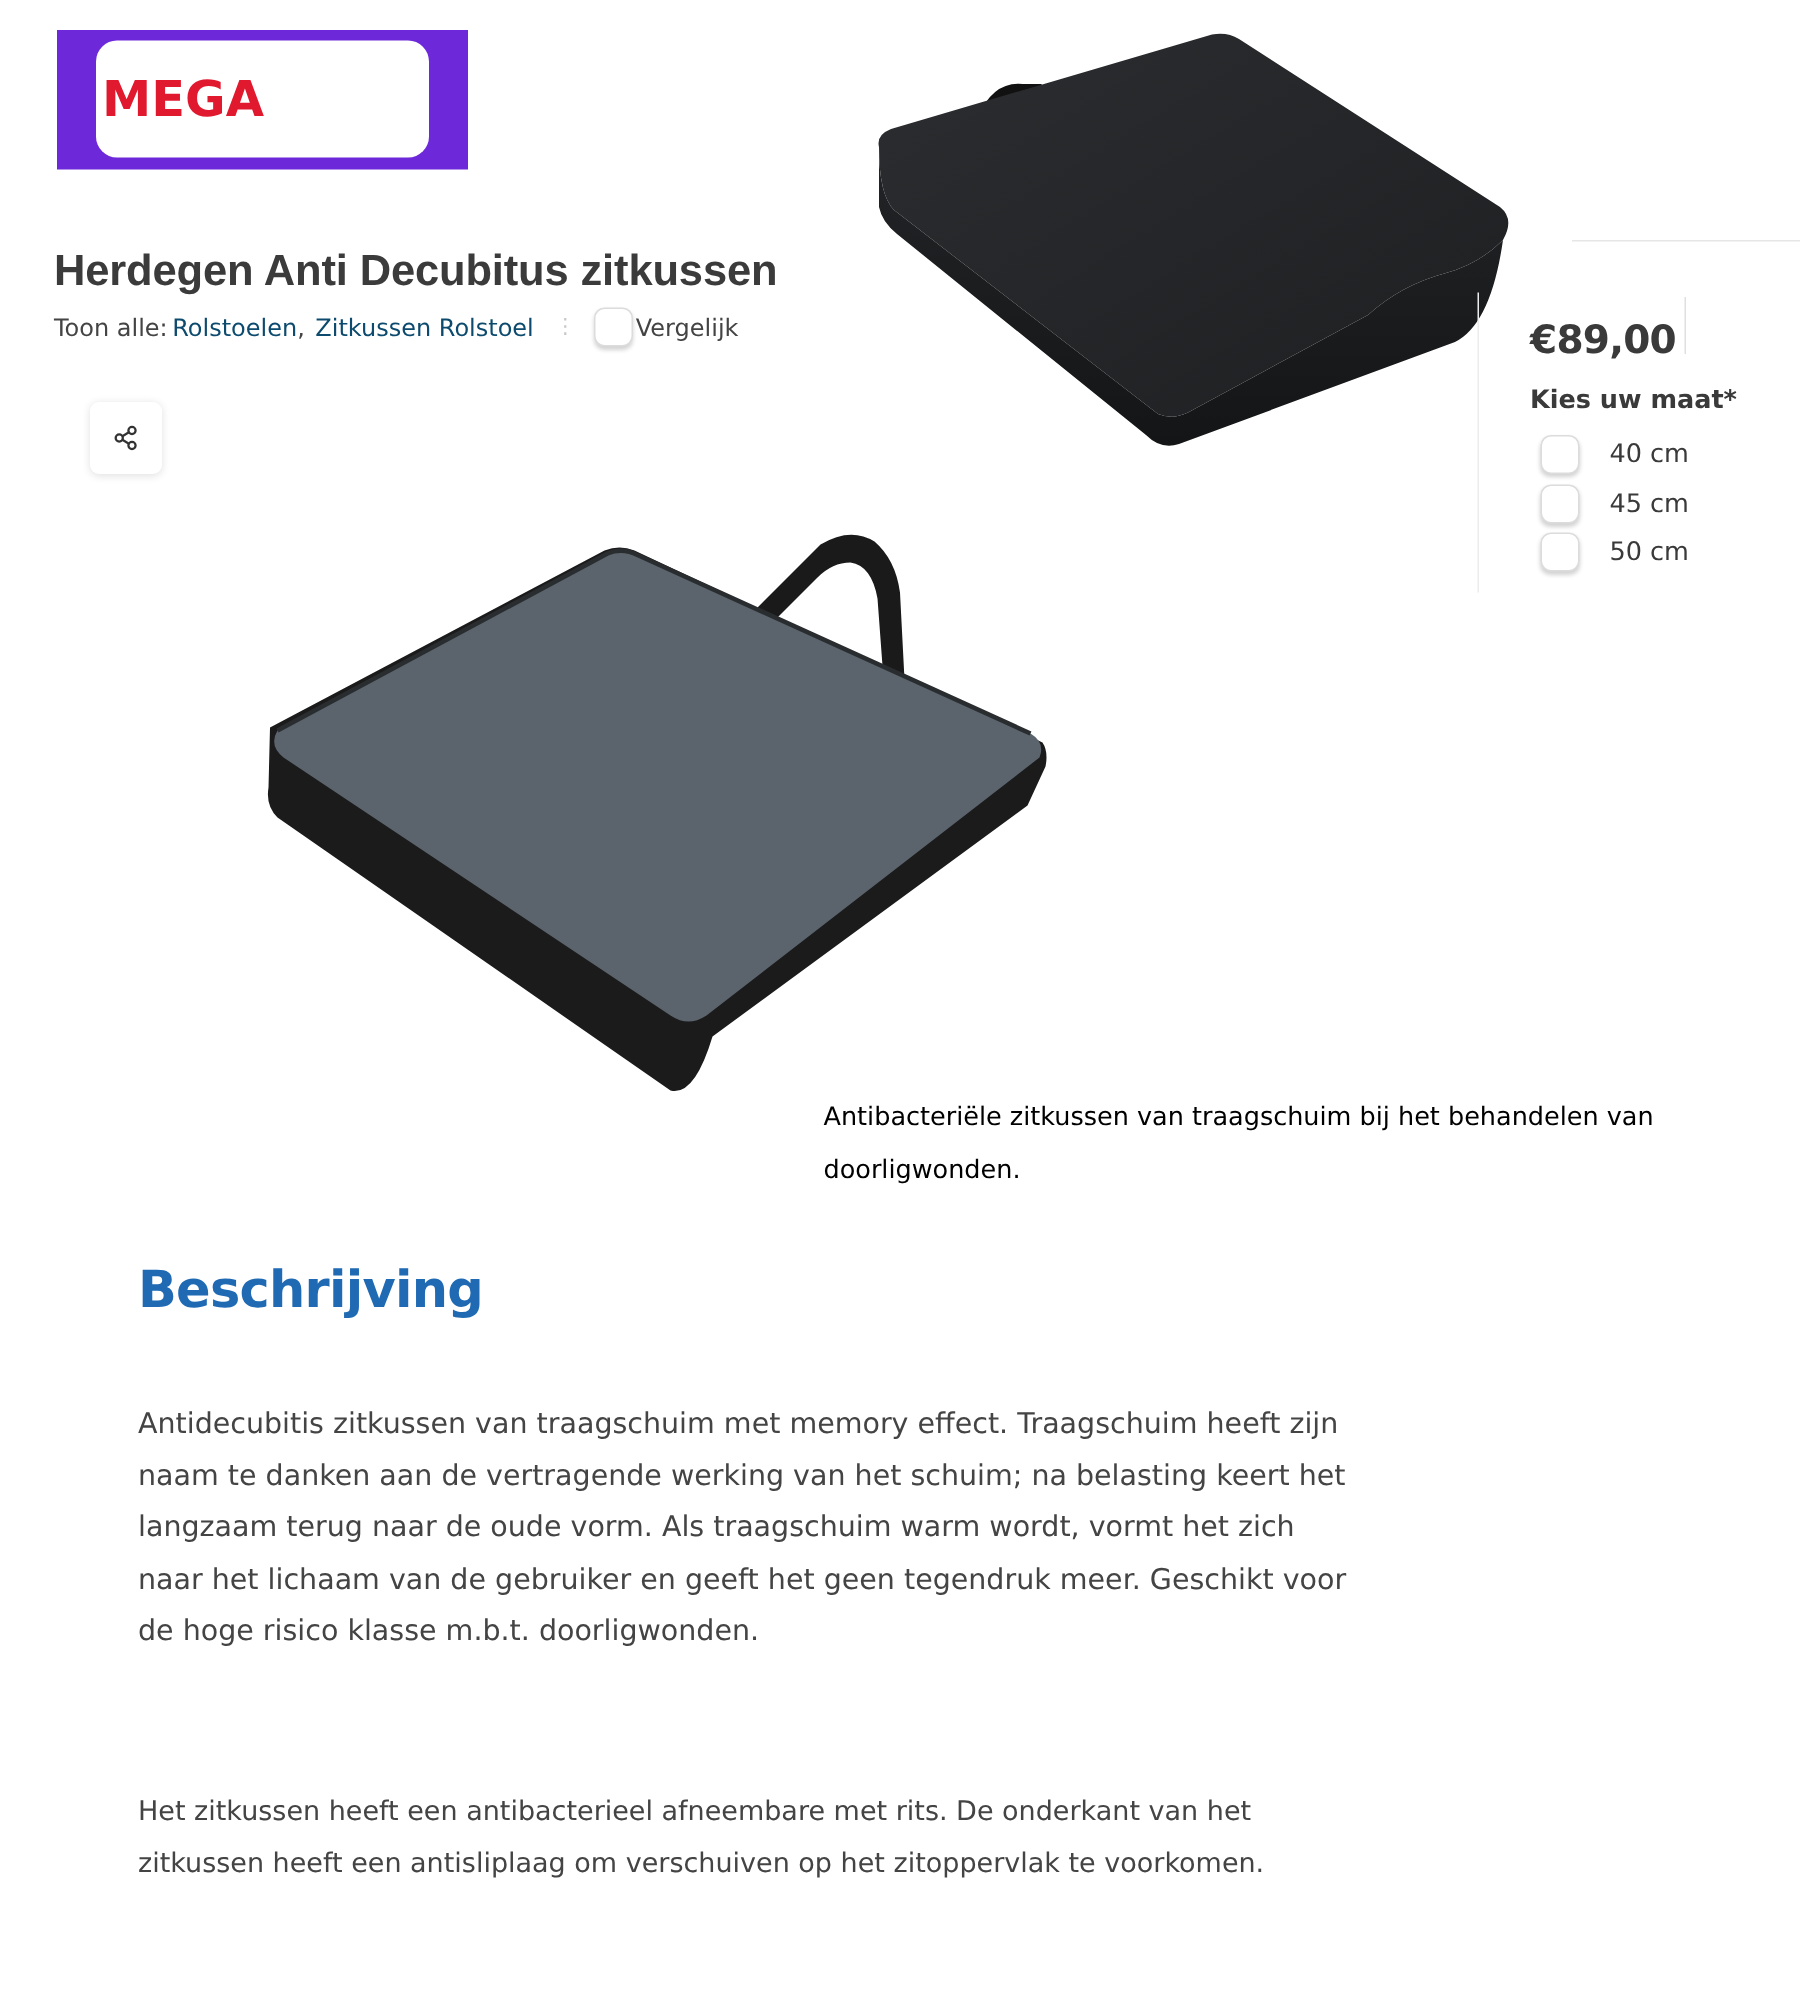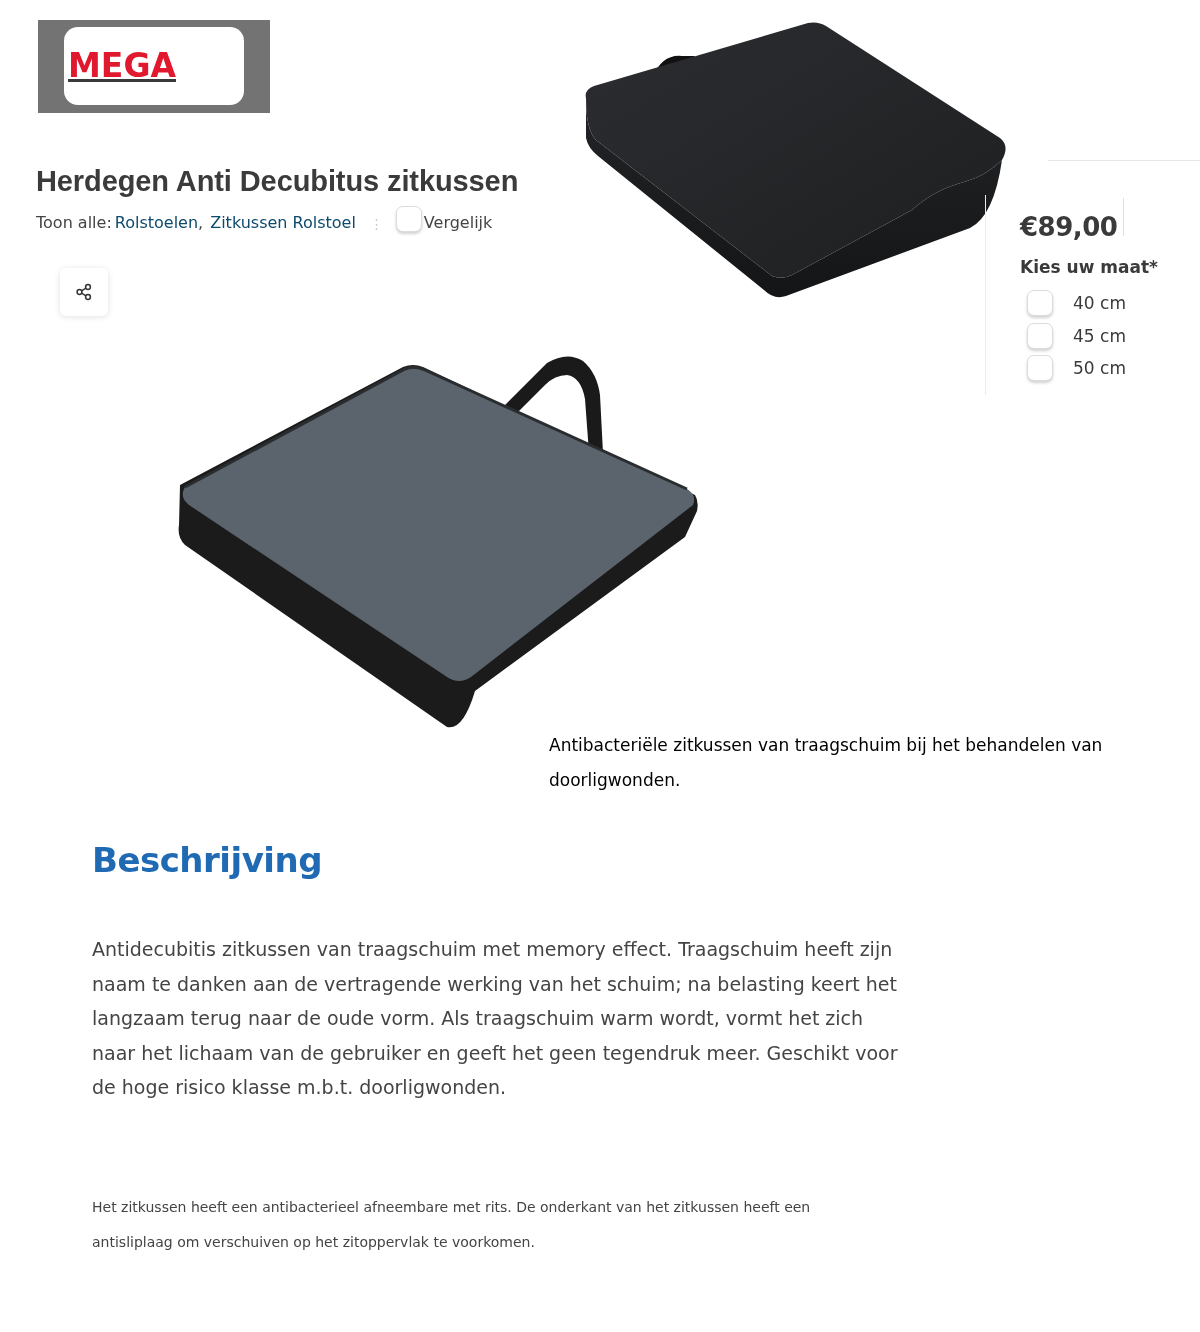--- a/index.html
+++ b/index.html
@@ -1,38 +1,38 @@
 <!DOCTYPE html>
 <html><head>
   <meta charset="utf-8">
   <style>
     * { box-sizing: border-box; margin: 0; padding: 0; }
     html, body { width: 1200px; height: 1332px; background: #ffffff; overflow: hidden; }
     body { position: relative; font-family: "DejaVu Sans", sans-serif; color: #3a3a3a; }
 
     .logo {
-      position: absolute; left: 38px; top: 20px; width: 232px; height: 93px;
-      background: #737373; padding: 7px 26px 8px 26px; text-decoration: underline;
+      position: absolute; left: 38px; top: 20px; width: 274px; height: 93px;
+      background: #6d28d9; padding: 7px 26px 8px 26px;
     }
     .logo-inner {
       width: 100%; height: 100%; background: #ffffff; border-radius: 14px;
       display: flex; flex-direction: column; justify-content: center; padding-left: 4px;
       font-family: "DejaVu Sans", sans-serif; font-weight: bold; line-height: 0.95;
     }
     .logo-mega { color: #e0192e; font-size: 33px; letter-spacing: 0px; }
     .logo-mobility { color: #1f6ab3; font-size: 33px; letter-spacing: -0.5px; }
 
     .title {
       position: absolute; left: 36px; top: 165px;
       font-family: "Liberation Sans", sans-serif; font-weight: bold; font-size: 29px;
       color: #3b3b3b; white-space: nowrap; letter-spacing: -0.1px;
     }
     .meta-row {
       position: absolute; left: 36px; top: 204px; height: 28px;
-      display: flex; align-items: flex-end; font-size: 16px; color: #444;
+      display: flex; align-items: center; font-size: 16px; color: #444;
       font-family: "DejaVu Sans", sans-serif; white-space: nowrap;
     }
     .meta-row .cat-link { color: #0c4a6e; }
     .meta-row .sep-dots { color: #c8c8c8; margin: 0 14px 0 14px; font-size: 14px; letter-spacing: -2px; }
     .checkbox {
       width: 26px; height: 26px; border: 1px solid #dcdcdc; border-radius: 7px;
       background: #fff; box-shadow: 0 2px 3px rgba(0,0,0,0.18); display: inline-block;
     }
     .compare-label { margin-left: 2px; }
 
@@ -71,21 +71,21 @@
     .section-title {
       position: absolute; left: 92px; top: 840px; font-size: 34px; font-weight: bold;
       color: #1f6ab3; letter-spacing: -0.5px;
     }
     .desc-p1 {
       position: absolute; left: 92px; top: 932px; width: 810px;
       font-size: 19px; line-height: 34.5px; color: #444;
     }
     .desc-p2 {
       position: absolute; left: 92px; top: 1190px; width: 790px;
-      font-size: 14px; line-height: 35px; color: #444;
+      font-size: 18px; line-height: 35px; color: #444;
     }
   </style>
 </head>
 <body>
 
 <div class="logo">
   <div class="logo-inner">
     <span class="logo-mega">MEGA</span>
   </div>
 </div>

